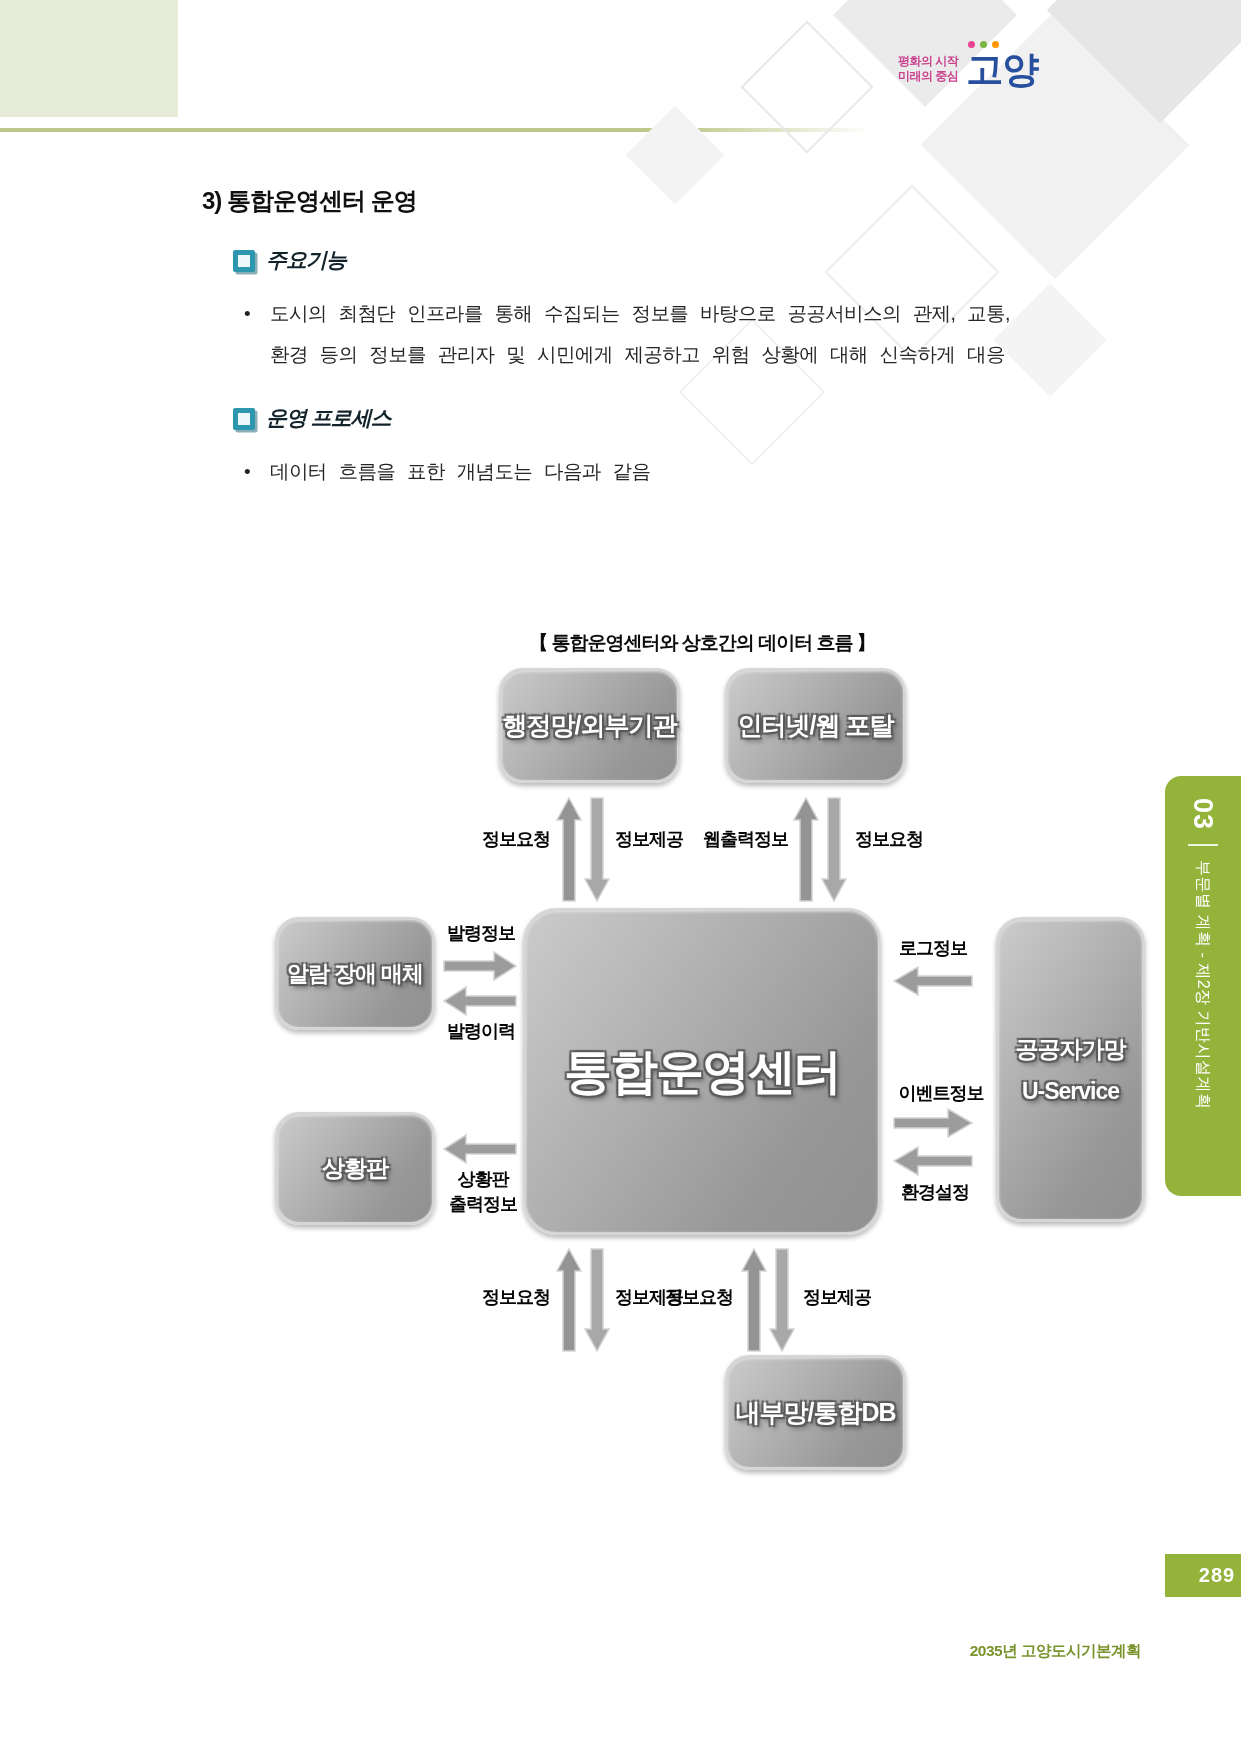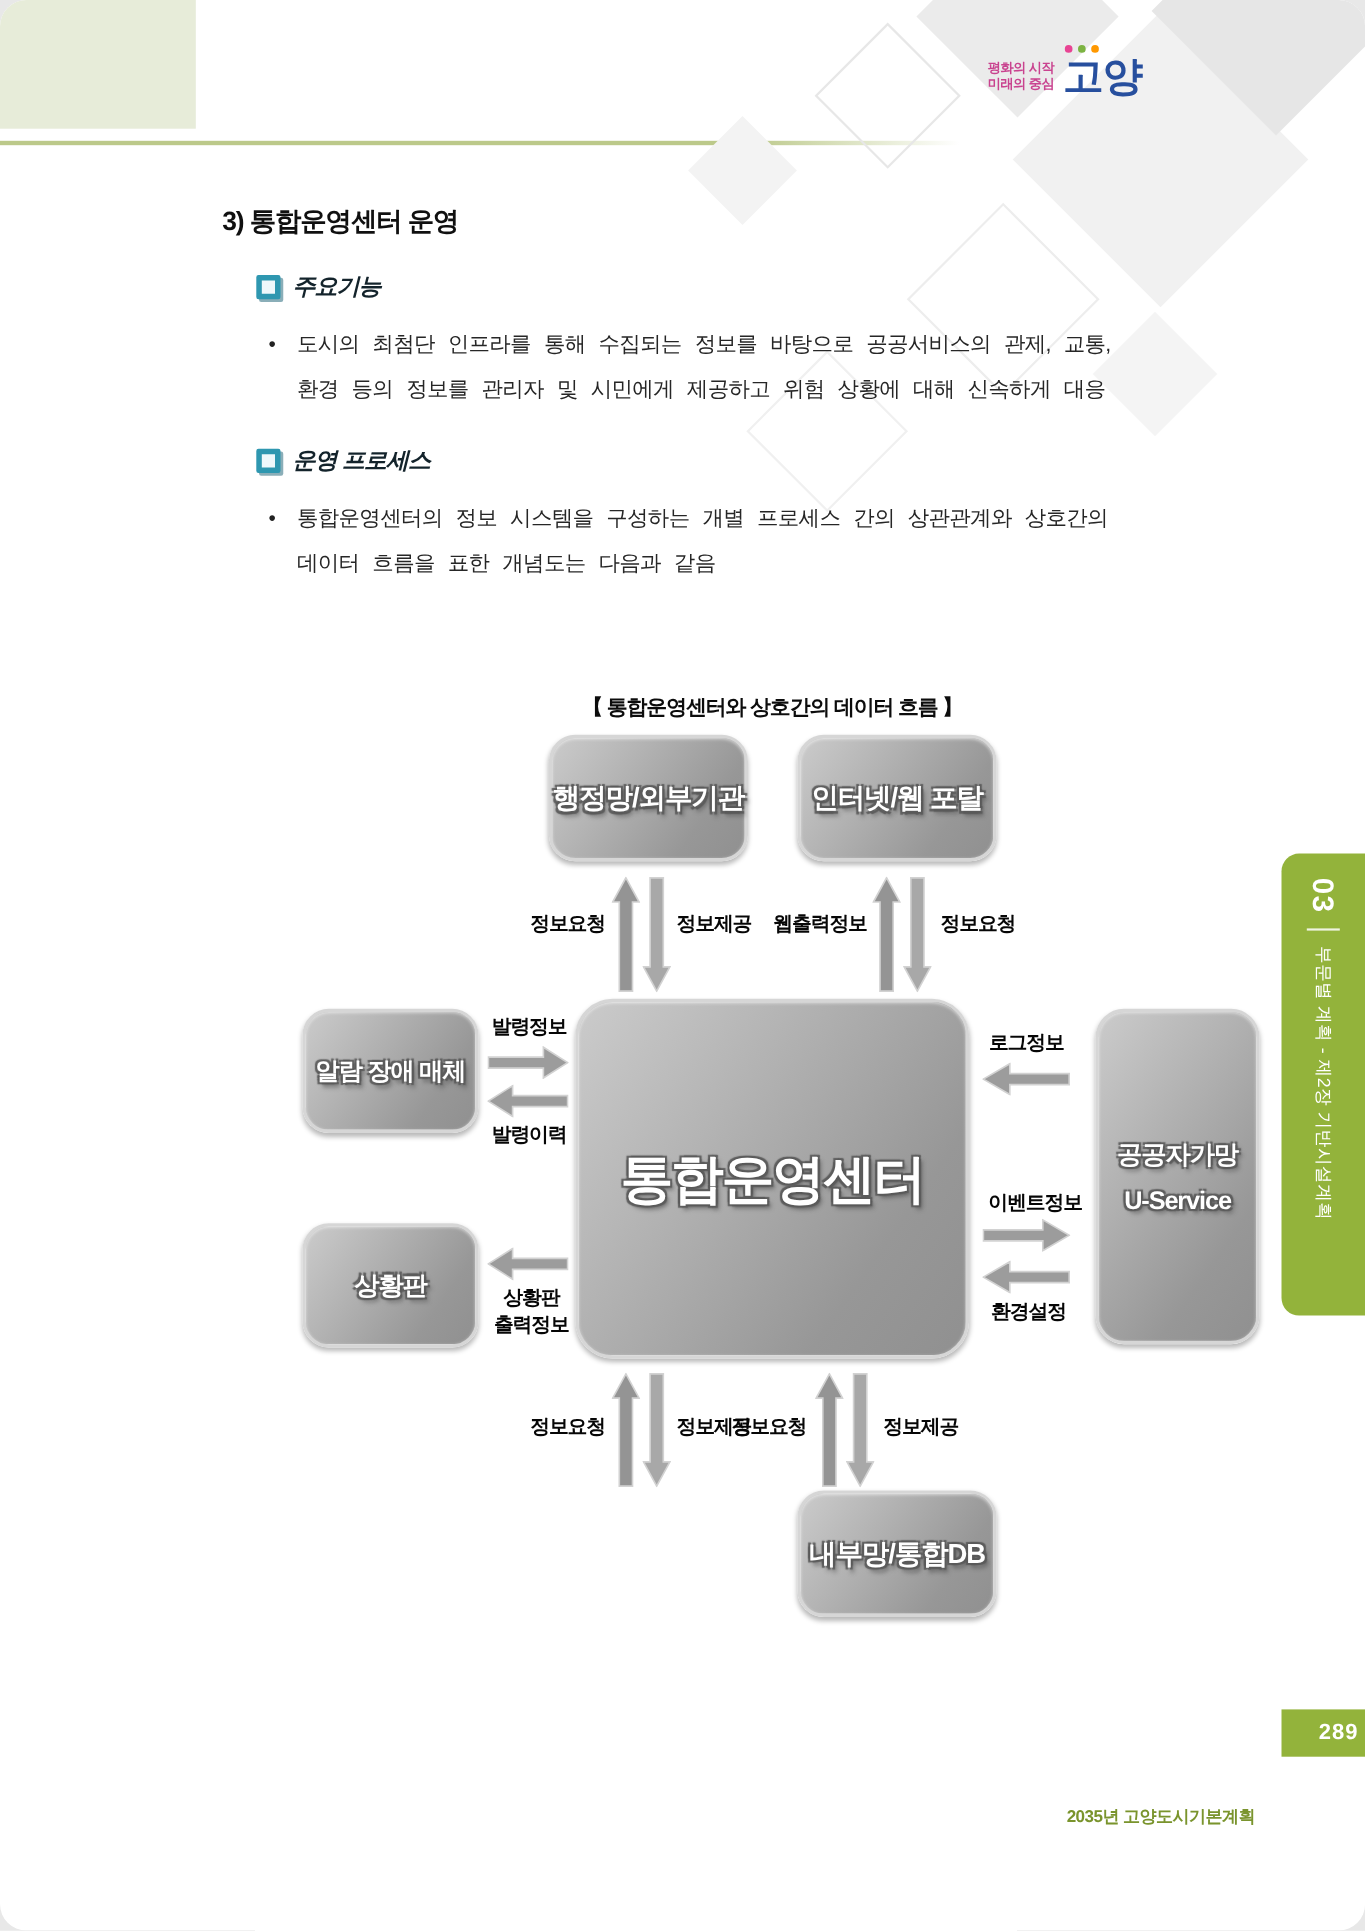--- a/index.html
+++ b/index.html
@@ -1,17 +1,17 @@
 <!DOCTYPE html>
 <html><head>
 <meta charset="utf-8">
 <style>
   html,body{margin:0;padding:0;background:#e8e8e8;}
   .page{position:relative;width:1241px;height:1755px;background:#ffffff;overflow:hidden;
-        font-family:"Liberation Sans",sans-serif;margin:0 auto;border-radius:24px;}
+        font-family:"Liberation Sans",sans-serif;margin:0 auto;}
   
   .corner-block{position:absolute;left:0;top:0;width:178px;height:117px;background:#e7ecd9;}
   .green-rule{position:absolute;left:0;top:128px;width:872px;height:4px;
               background:linear-gradient(90deg,#bcc98a 0%,#bcc98a 78%,rgba(188,201,138,0) 100%);}
   .deco{position:absolute;transform:rotate(45deg);z-index:0;}
   .deco.f1{left:860px;top:-50px;width:130px;height:130px;background:#ebebeb;}
   .deco.f2{left:960px;top:50px;width:190px;height:190px;background:#f1f1f1;}
   .deco.f3{left:1080px;top:-70px;width:160px;height:160px;background:#e6e6e6;}
   .deco.f4{left:760px;top:40px;width:90px;height:90px;background:transparent;border:2px solid #e7e7e7;}
   .deco.f5{left:640px;top:120px;width:70px;height:70px;background:#f3f3f3;}
@@ -141,21 +141,20 @@
       <span class="b-line">도시의 최첨단 인프라를 통해 수집되는 정보를 바탕으로 공공서비스의 관제, 교통,</span>
       <span class="b-line">환경 등의 정보를 관리자 및 시민에게 제공하고 위험 상황에 대해 신속하게 대응</span>
     </span>
   </div>
 
   <div class="sq-icon sq2"></div>
   <div class="h2 b">운영 프로세스</div>
   <div class="bullet b">
     <span class="dot">•</span>
     <span>
-      <span class="b-line">통합운영센터의 정보 시스템을 구성하는 개별 프로세스 간의 상관관계와 상호간의</span>
       <span class="b-line">데이터 흐름을 표한 개념도는 다음과 같음</span>
     </span>
   </div>
 
   <div class="caption">【 통합운영센터와 상호간의 데이터 흐름 】</div>
 
   <div class="gbox bx-admin">
     <span class="bt">행정망/외부기관</span>
     </div>
   <div class="gbox bx-internet">

